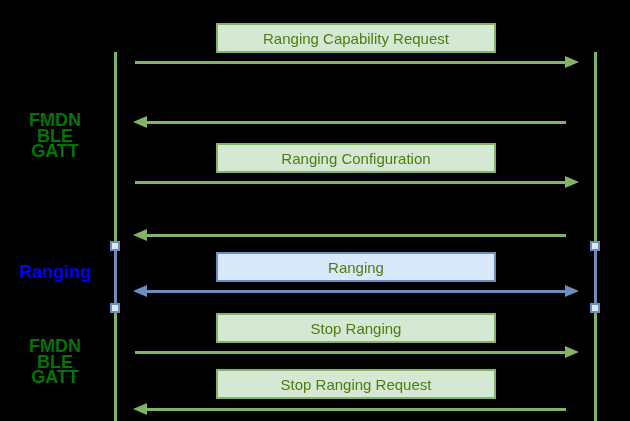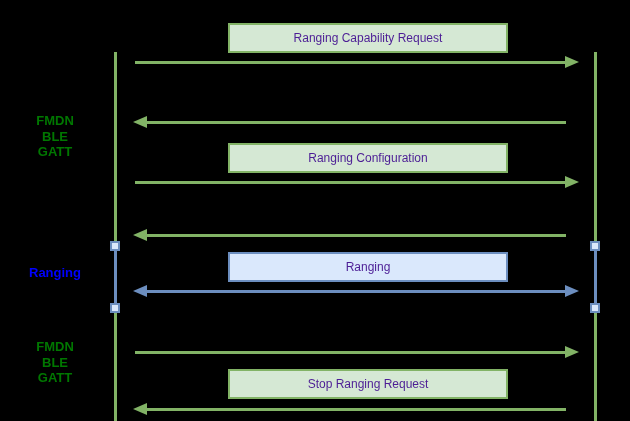--- a/index.html
+++ b/index.html
@@ -17,21 +17,21 @@
   .blue-seg.right { left:594px; }
   .node {
     position:absolute; width:10px; height:10px; box-sizing:border-box;
     background:#dae8fc; border:2px solid #6c8ebf;
   }
 
   
   .msg {
     position:absolute; left:216px; width:280px; height:30px; box-sizing:border-box;
     display:flex; align-items:center; justify-content:center;
-    font-size:12px; color:#4c1d95; border:2px solid;margin-left:12px;
+    font-size:15px; color:#4d7c0f; border:2px solid;
   }
   .msg.green { background:#d5e8d4; border-color:#82b366; }
   .msg.blue  { background:#dae8fc; border-color:#6c8ebf; }
 
   
   .arrow { position:absolute; left:133px; width:446px; height:12px; }
   .arrow .line { position:absolute; top:5px; height:3px; background:#82b366; }
   .arrow.blue .line { background:#6c8ebf; }
   .head { position:absolute; top:0; width:0; height:0;
           border-top:6px solid transparent; border-bottom:6px solid transparent; }
@@ -39,21 +39,21 @@
   .head.l { left:0;  border-right:14px solid #82b366; }
   .arrow.blue .head.r { border-left-color:#6c8ebf; }
   .arrow.blue .head.l { border-right-color:#6c8ebf; }
   .arrow.right .line { left:2px;  right:12px; }
   .arrow.left  .line { left:12px; right:13px; }
   .arrow.both  .line { left:12px; right:12px; }
 
   
   .side-label {
     position:absolute; left:0; width:110px; text-align:center;
-    font-weight:bold; font-size:13px; line-height:15.5px;
+    font-weight:bold; font-size:18px; line-height:15.5px;
   }
   .side-label.green { color:#007700; }
   .side-label.blue  { color:#0000ff; }
 </style>
 </head>
 <body>
 
 <div class="canvas">
 
   <div class="side-label green" style="top:113px">
@@ -107,20 +107,23 @@
 
   <div class="msg blue" style="top:252px">
     <span>Ranging</span>
   </div>
   <div class="arrow both blue" style="top:285px">
     <div class="line"></div>
     <div class="head l"></div>
     <div class="head r"></div>
   </div>
 
+  <div class="msg green" style="top:313px">
+    <span>Stop Ranging</span>
+  </div>
   <div class="arrow right" style="top:346px">
     <div class="line"></div>
     <div class="head r"></div>
   </div>
 
   <div class="msg green" style="top:369px">
     <span>Stop Ranging Request</span>
   </div>
   <div class="arrow left" style="top:403px">
     <div class="line"></div>

